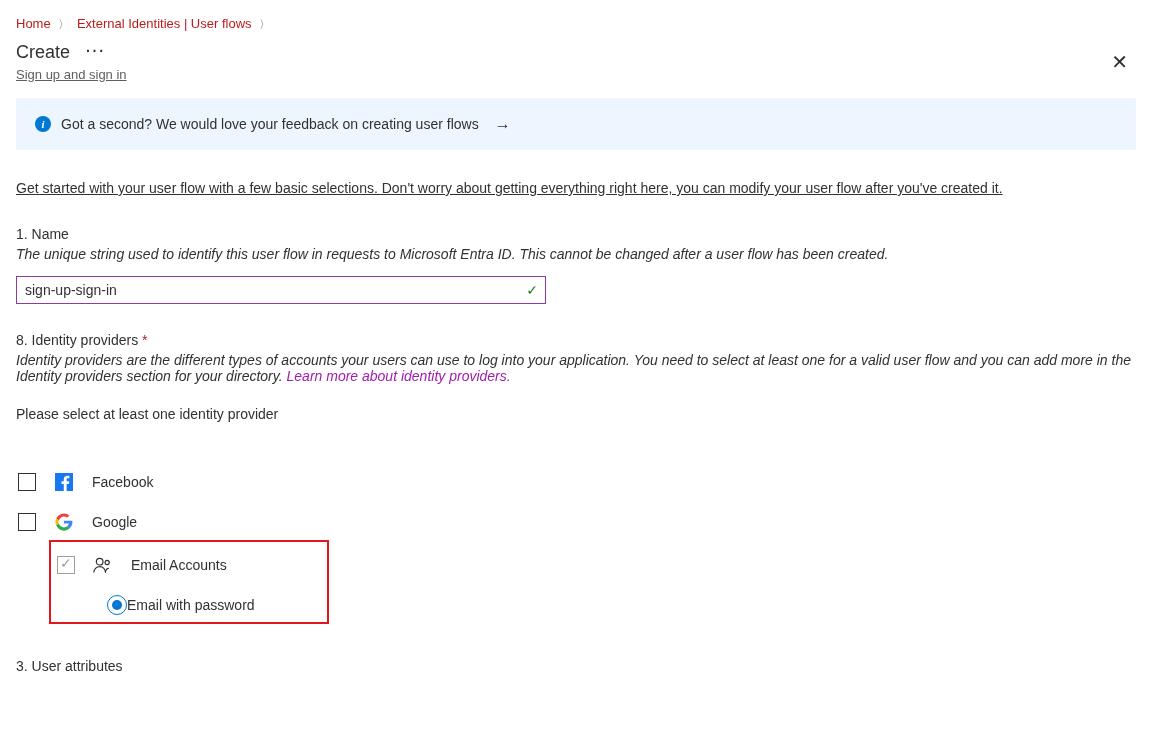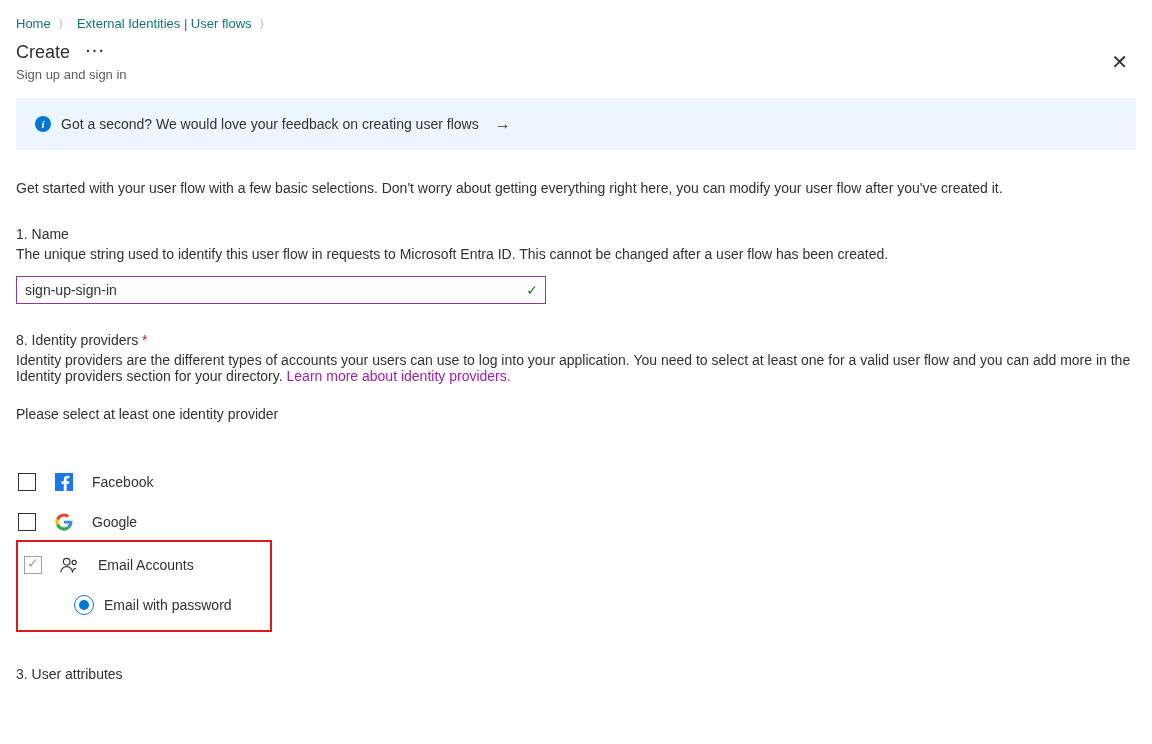--- a/index.html
+++ b/index.html
@@ -9,47 +9,47 @@
     color: #323130;
     background: #fff;
     padding: 16px 16px 0 16px;
     width: 1152px;
   }
   .breadcrumb {
     font-size: 13px;
     color: #605e5c;
     margin-bottom: 10px;
   }
-  .breadcrumb a { color: #0f766e; text-decoration: none; }
+  .breadcrumb a { color: #b91c1c; text-decoration: none; }
   .chev { color: #605e5c; padding: 0 4px; font-size: 11px; display:inline-block; }
   .title-row { display:flex; align-items:flex-start; justify-content:space-between; }
   .title-col {}
   h1 { font-size: 18px; font-weight: 400; display:inline-block; }
   .more-dots { display:inline-block; margin-left:12px; letter-spacing:2px; font-weight:600; color:#323130; font-size:14px; position:relative; top:-2px;}
-  .subtitle { font-size: 13px; color:#605e5c; margin-top:4px; margin-bottom:16px;}
+  .subtitle { font-size: 13px; color:#605e5c; margin-top:4px; margin-bottom:16px;text-decoration:underline;}
   .close-x { font-size:20px; font-weight:300; color:#323130; cursor:pointer; padding:4px 4px; line-height:1; margin-right:4px; margin-top:6px;}
   .feedback-banner {
     background:#edf6ff;
     border:1px solid #edf6ff;
     padding:16px 18px;
     display:flex;
     align-items:center;
     gap:10px;
     margin-bottom:30px;
   }
   .info-icon {
     width:16px;height:16px;border-radius:50%;
     background:#0078d4;color:#fff;
     display:inline-flex;align-items:center;justify-content:center;
     font-size:11px;font-weight:700;font-style:italic;font-family:Georgia,serif;
   }
   .arrow-right { font-size:16px; color:#323130; margin-left:6px;}
-  .intro { margin-bottom:30px; }
+  .intro { margin-bottom:30px;text-decoration:underline; }
   .field-label { margin-bottom:4px; }
-  .field-desc { margin-bottom:14px; }
+  .field-desc { margin-bottom:14px;font-style:italic; }
   .name-input {
     width:530px; height:28px;
     border:1px solid #8a3ba8;
     padding:2px 30px 2px 8px;
     font-size:14px;
     outline:none;
     font-family:inherit;
     color:#323130;
     position:relative;
   }
@@ -76,27 +76,28 @@
   }
   .provider-row input[type=checkbox]:checked::after,
   .provider-row input[type=checkbox].force-check::after{
     content:"✓"; position:absolute; left:2px; top:-2px; font-size:14px; color:#323130;
   }
   .provider-row input[type=checkbox]:disabled.force-check::after{ color:#a19f9d; }
   .provider-icon { width:20px; display:inline-flex; justify-content:center; }
   .provider-label { font-size:14px; }
   .highlight-box {
     border:2px solid #e1171e;
-    padding-bottom:10px;
-    width:256px;
+    padding-bottom:2px;
+    width:280px;
     margin-top:-2px;
+    margin-left:33px;
   }
   .highlight-box .provider-row { padding-left:4px; height:46px;}
   .radio-group { padding-left:56px; margin-top:2px;}
-  .radio-row { display:flex; align-items:center; gap:10px; height:30px;}
+  .radio-row { display:flex; align-items:center; height:30px;}
   .radio-row input[type=radio]{
     appearance:none; width:20px;height:20px;border:1px solid #323130;border-radius:50%;
     position:relative; cursor:pointer;
   }
   .radio-row input[type=radio]:checked{ border-color:#0078d4; }
   .radio-row input[type=radio]:checked::after{
     content:""; position:absolute; width:10px;height:10px;border-radius:50%;
     background:#0078d4; left:4px; top:4px;
   }
   .section-gap { height:34px; }

